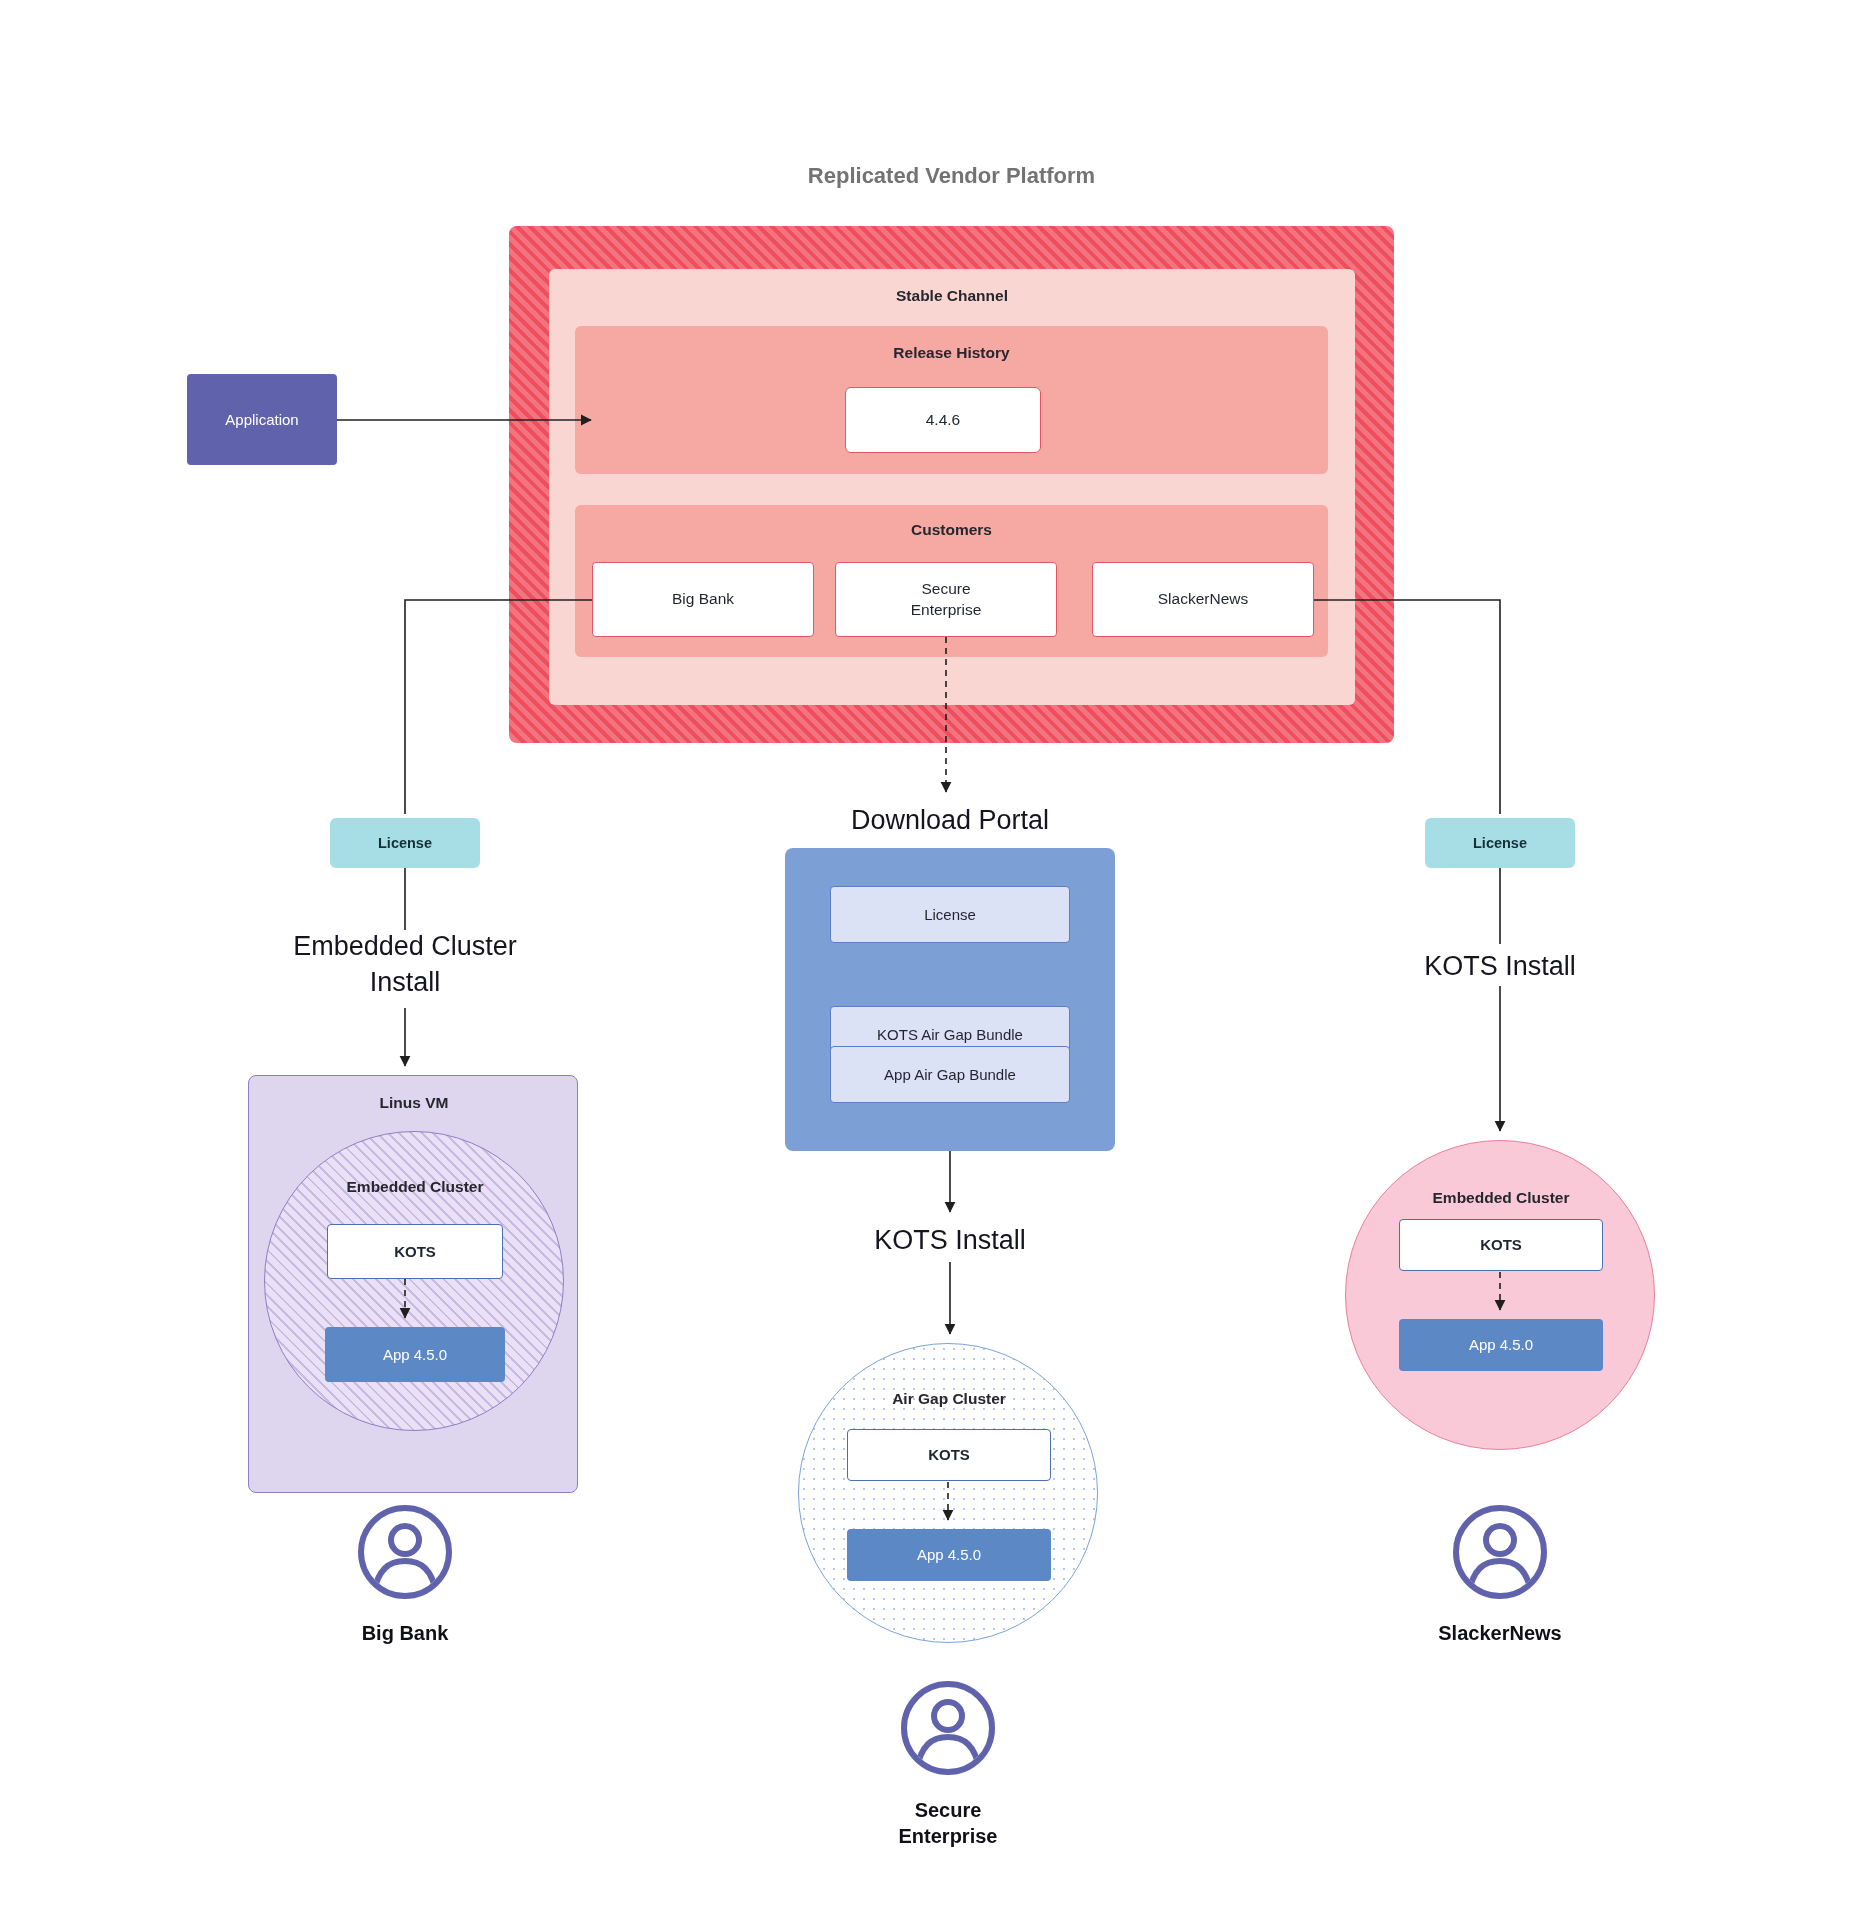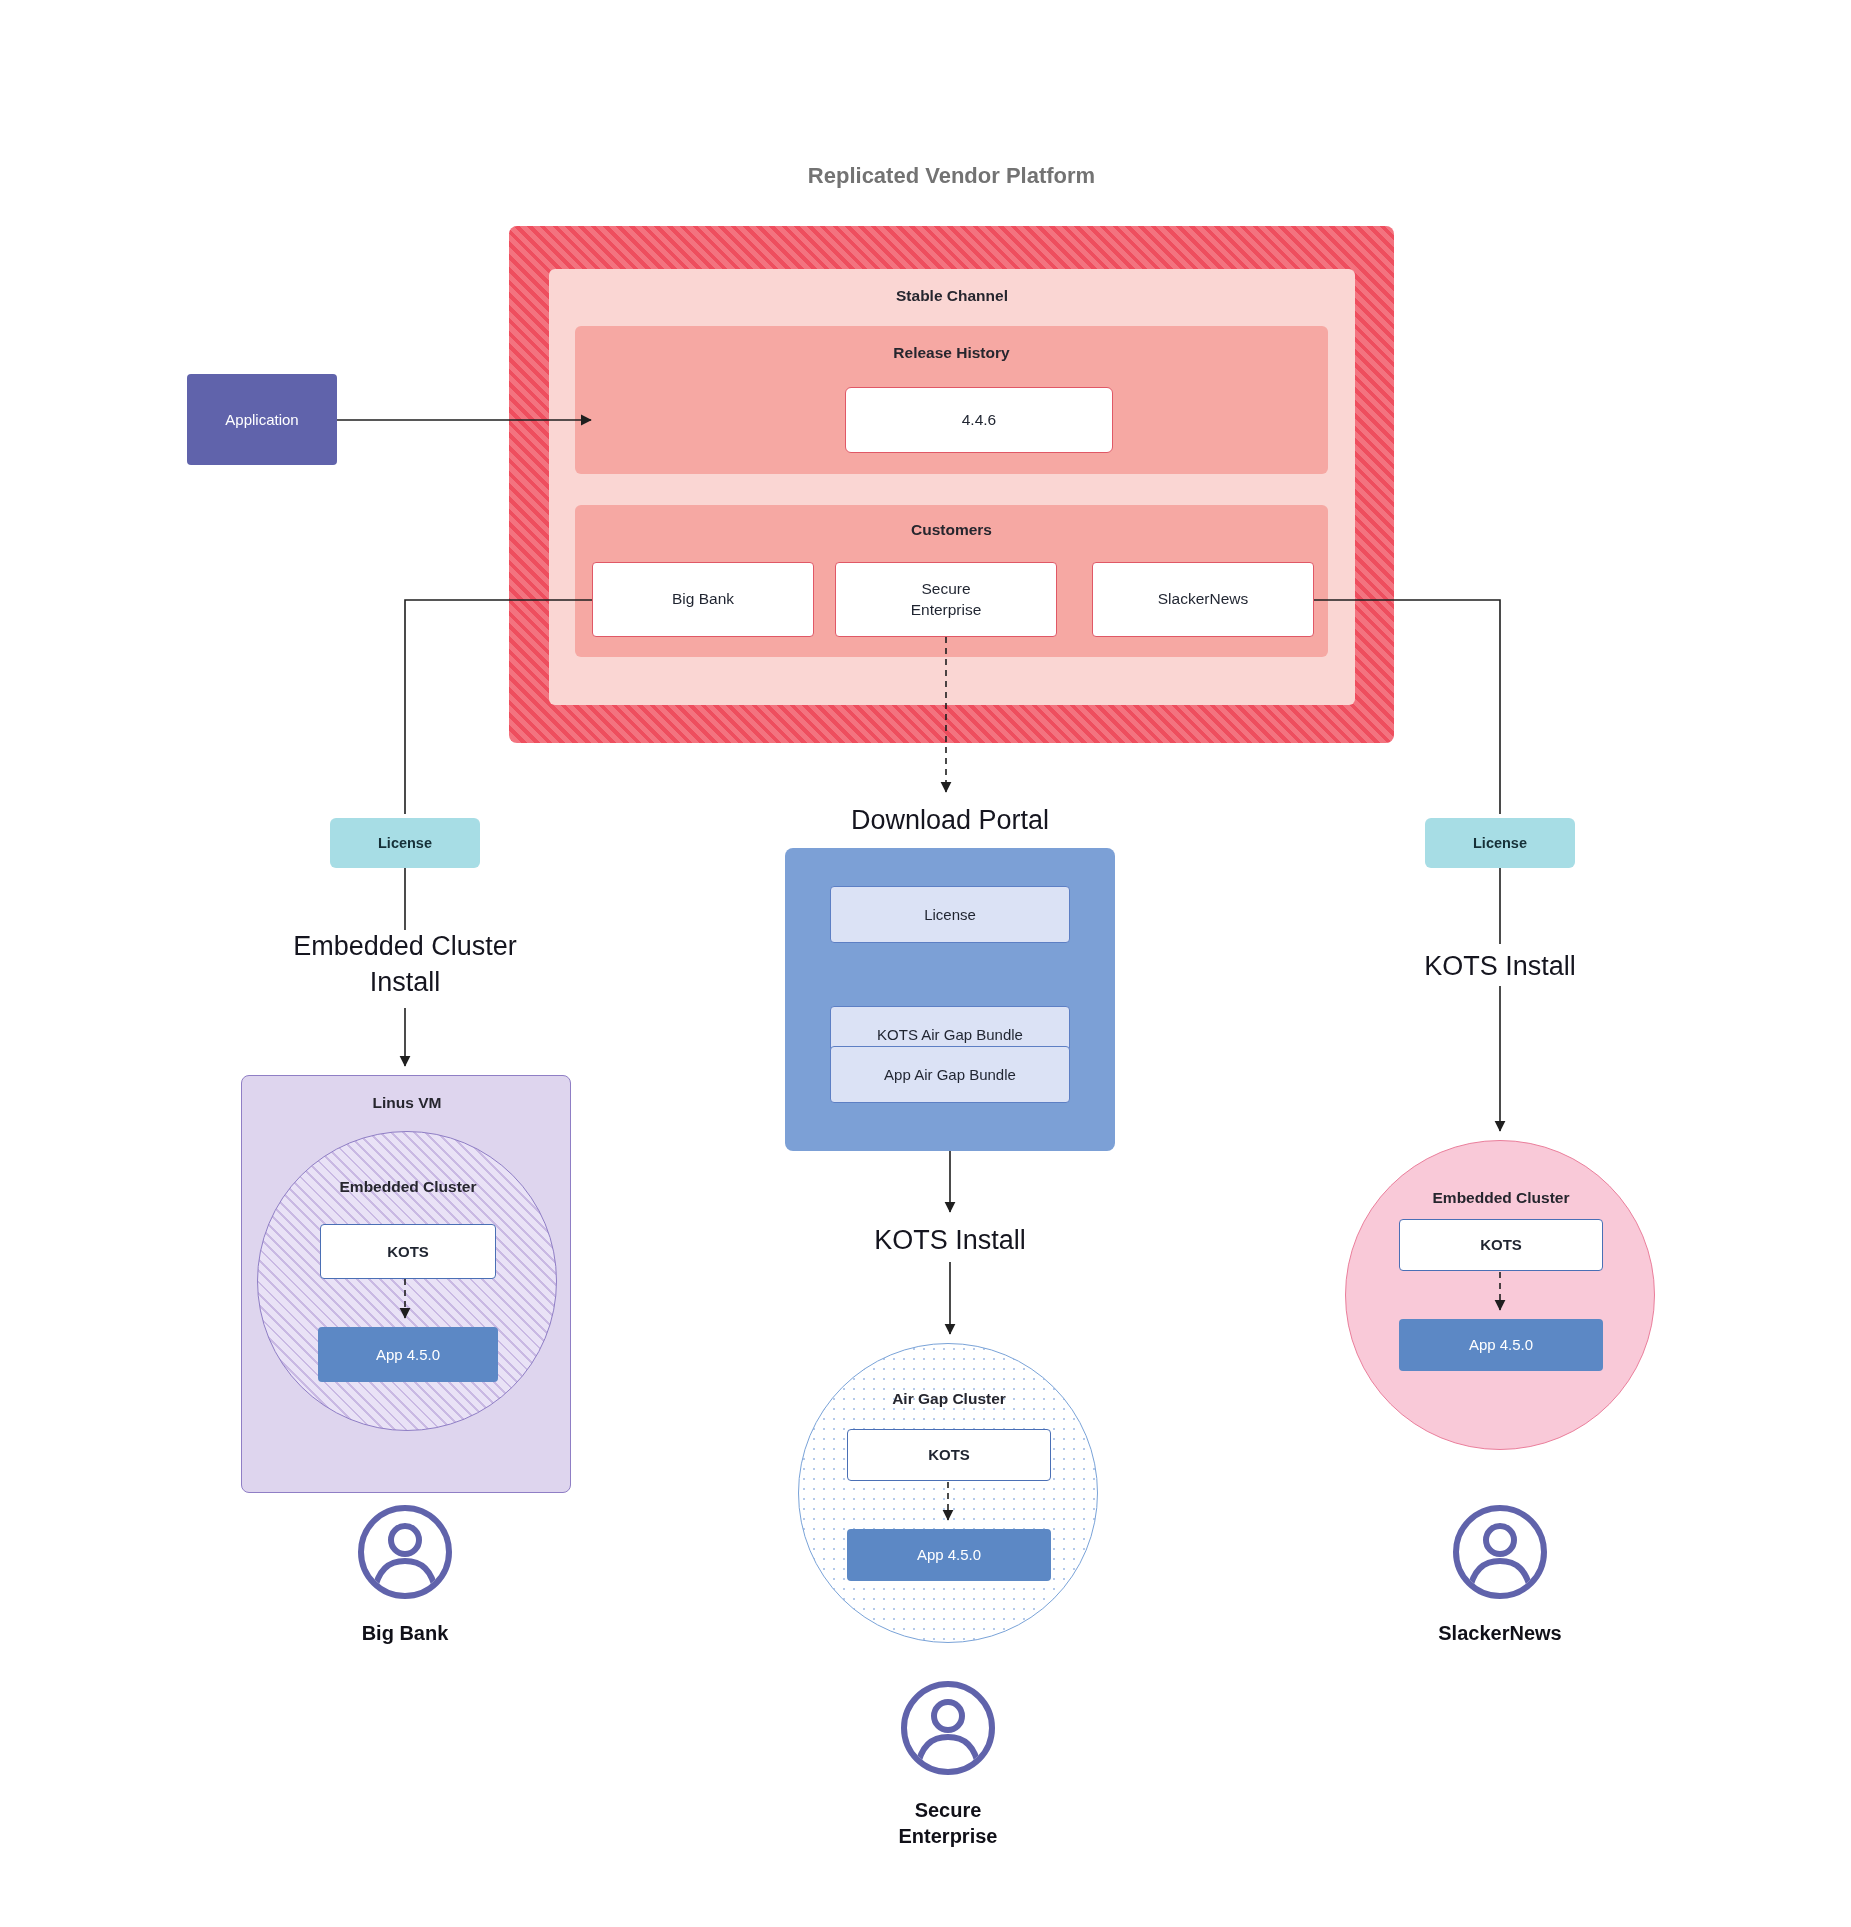--- a/index.html
+++ b/index.html
@@ -92,41 +92,41 @@
 
   <div class="box section-title" style="left:509px; top:160px; width:885px; height:32px;">Replicated Vendor Platform</div>
 
   <div class="panel hatch-red" style="left:509px; top:226px; width:885px; height:517px;">
 
     <div class="panel panel-pink" style="left:40px; top:43px; width:806px; height:436px;padding-left:40px;">
       <div class="label" style="left:0; top:18px; width:806px;">Stable Channel</div>
 
       <div class="panel panel-salmon" style="left:26px; top:57px; width:753px; height:148px;">
         <div class="label" style="left:0; top:18px; width:753px;">Release History</div>
-        <div class="box release-other" style="left:270px; top:61px; width:268px; height:66px;">4.4.6</div>
+        <div class="box release-other" style="left:270px; top:61px; width:196px; height:66px;">4.4.6</div>
       </div>
 
       <div class="panel panel-salmon" style="left:26px; top:236px; width:753px; height:152px;">
         <div class="label" style="left:0; top:16px; width:753px;">Customers</div>
         <div class="box customer-box" style="left:17px; top:57px; width:222px; height:75px;">Big Bank</div>
         <div class="box customer-box pre" style="left:260px; top:57px; width:222px; height:75px;">Secure
 Enterprise</div>
         <div class="box customer-box" style="left:517px; top:57px; width:222px; height:75px;">SlackerNews</div>
       </div>
     </div>
   </div>
 
   <div class="box app-node" style="left:187px; top:374px; width:150px; height:91px;">Application</div>
 
   <div class="box license-badge" style="left:330px; top:818px; width:150px; height:50px;">License</div>
 
   <div class="box section-label pre" style="left:255px; top:936px; width:300px; height:56px;">Embedded Cluster
 Install</div>
 
-  <div class="panel vm-panel" style="left:241px; top:1075px; width:330px; height:418px;padding-left:35px;">
+  <div class="panel vm-panel" style="left:248px; top:1075px; width:330px; height:418px;padding-left:35px;">
     <div class="label" style="left:0; top:18px; width:330px;">Linus VM</div>
 
     <div class="panel circle embedded-circle" style="left:15px; top:55px; width:300px; height:300px;">
       <div class="label" style="left:0; top:46px; width:300px;">Embedded Cluster</div>
       <div class="box kots-box" style="left:62px; top:92px; width:176px; height:55px;">KOTS</div>
       <div class="box app-box" style="left:60px; top:195px; width:180px; height:55px;">App 4.5.0</div>
     </div>
   </div>
 
   <div class="panel" style="left:355px; top:1502px; width:100px; height:100px;">

